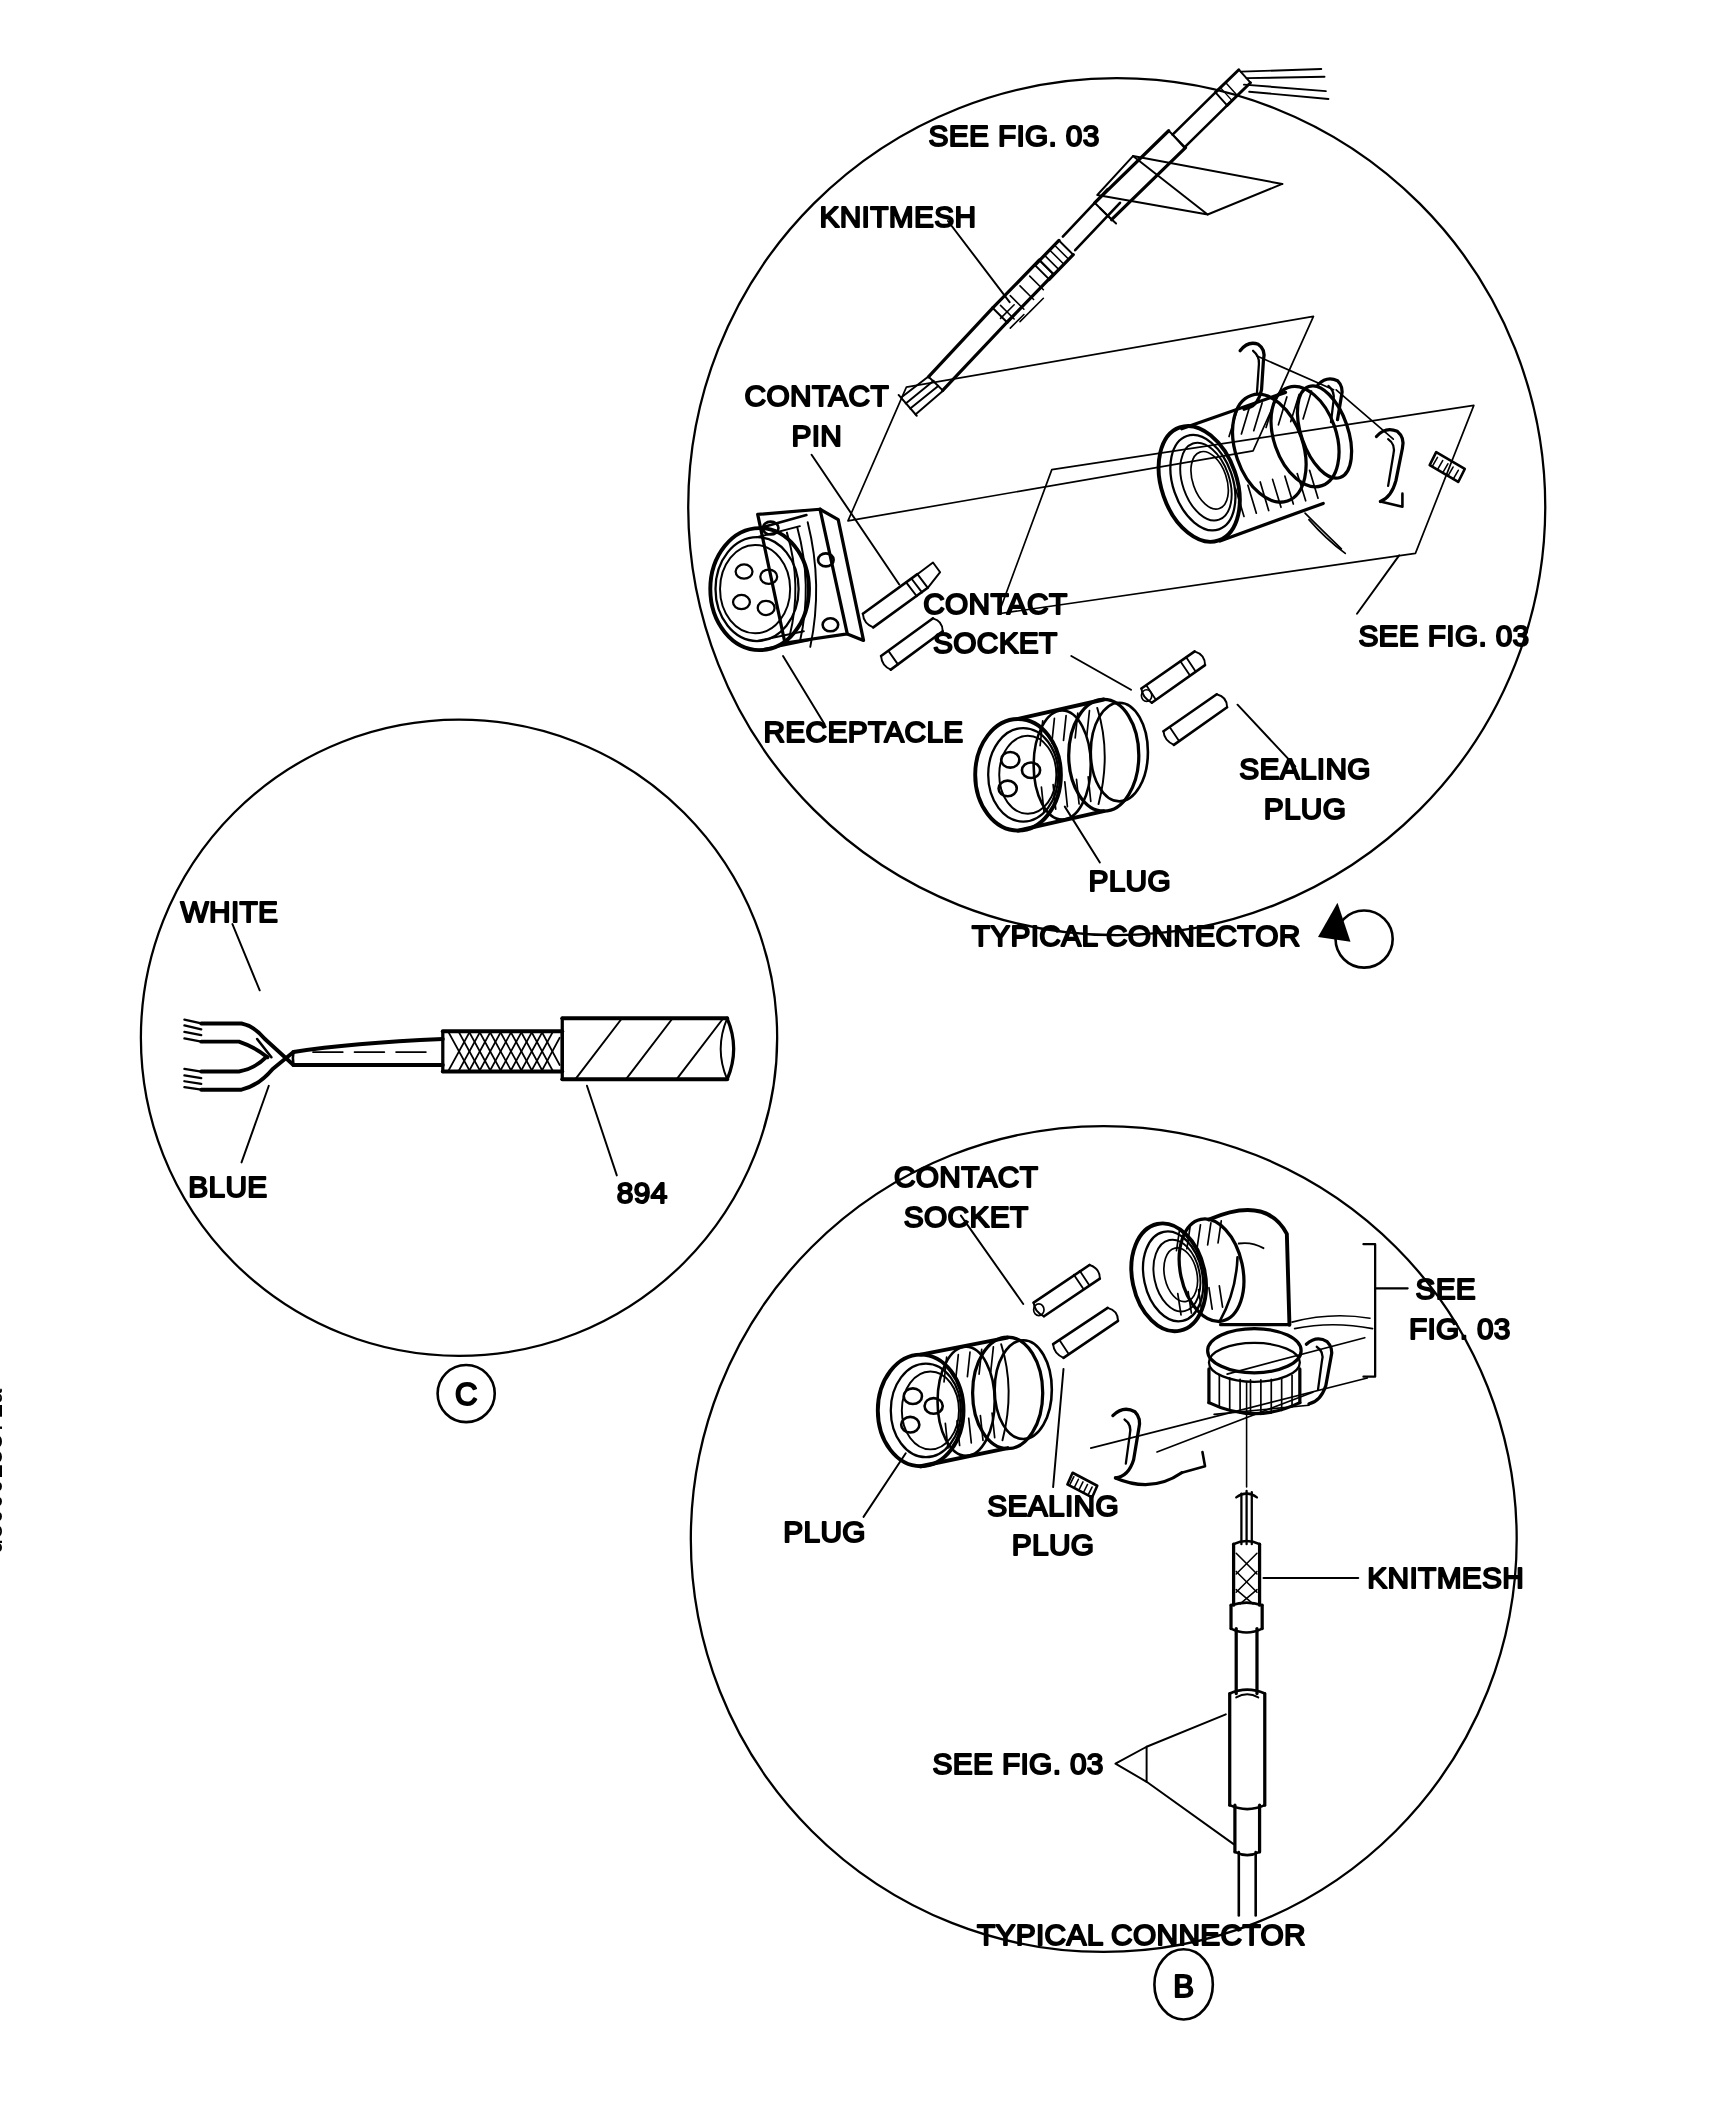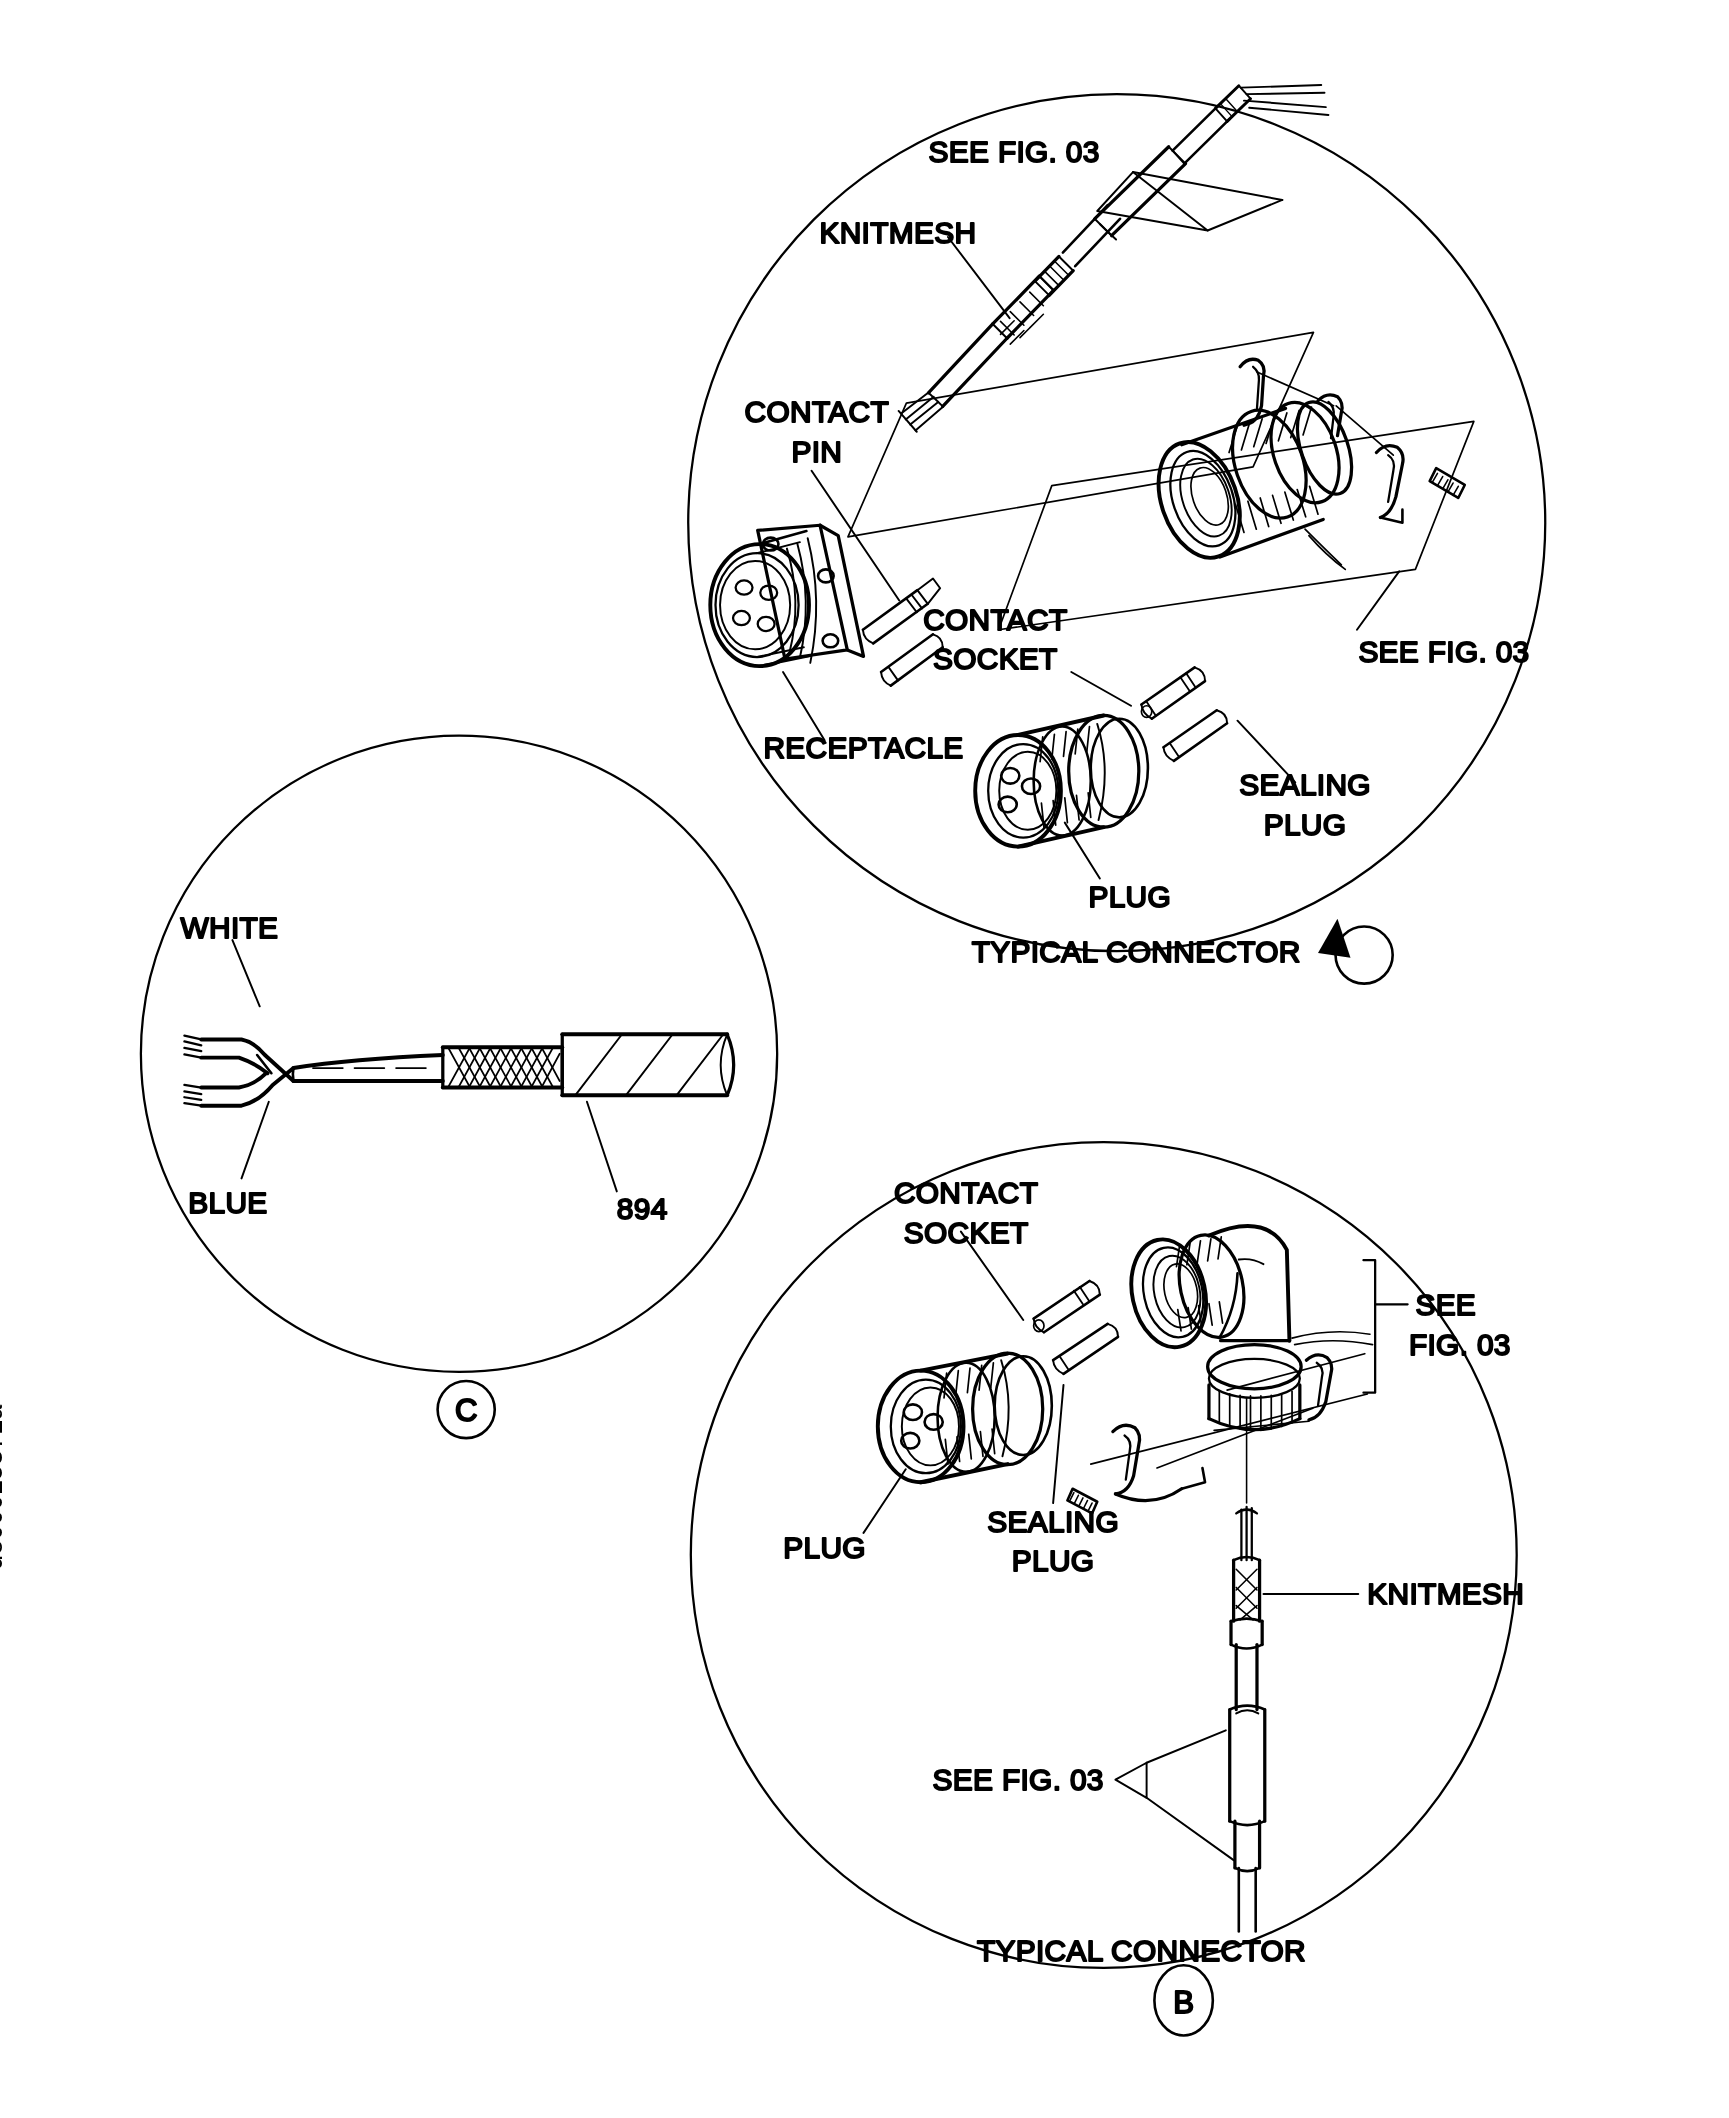--- a/index.html
+++ b/index.html
@@ -9,21 +9,21 @@
   }
   body {
     width: 1729px;
     height: 2119px;
     position: relative;
     font-family: "Liberation Sans", sans-serif;
     overflow: hidden;
   }
   #sheet {
     position: absolute;
-    left: 0; top: 16px;
+    left: 0; top: 0;
     width: 1729px;
     height: 1572px;
   }
   .lbl {
     font-family: "Liberation Sans", sans-serif;
     font-size: 46px;
     fill: #000000;
     letter-spacing: 0.5px;
   }
   .marker-letter {

